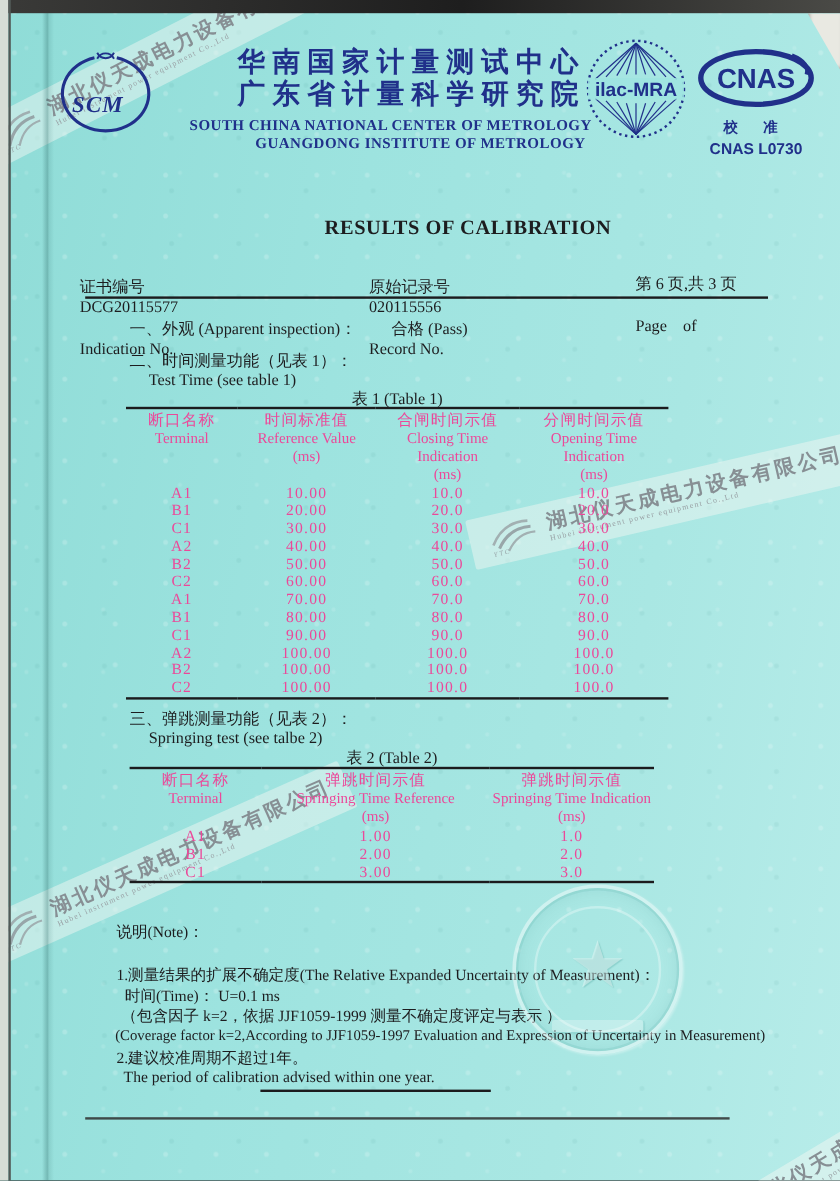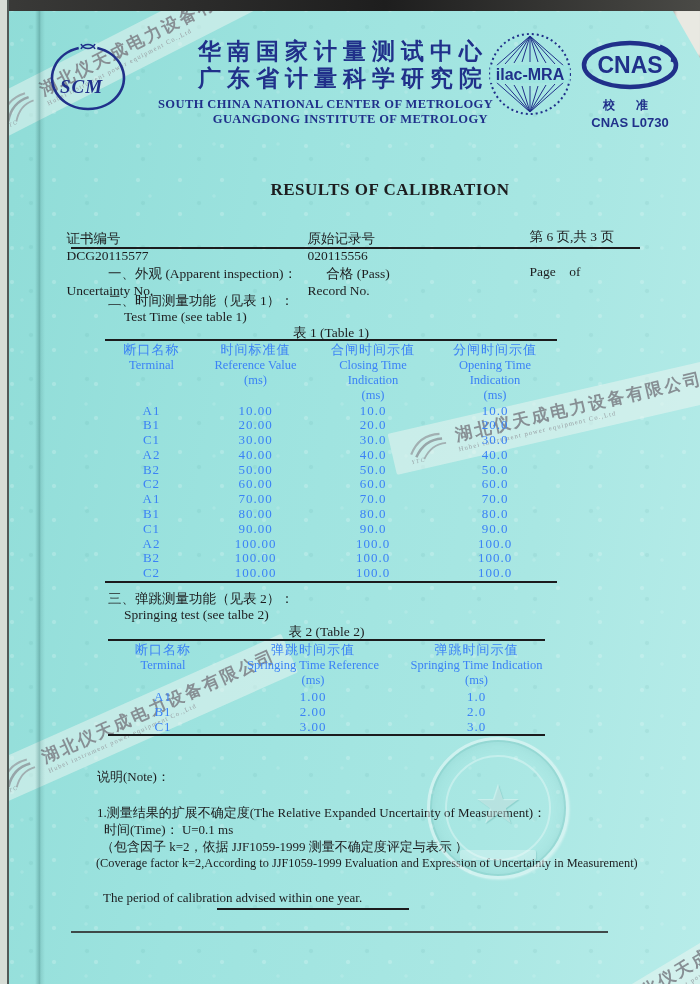--- a/index.html
+++ b/index.html
@@ -46,21 +46,21 @@
   .title-cn{left:0;top:142px;width:692px;text-align:center;font-size:30px;letter-spacing:13px;color:#111;}
   .title-en{left:0;top:180px;width:700px;text-align:center;font-size:17px;font-weight:700;letter-spacing:.5px;margin-left:40px;}
   .cert-line{font-size:13.5px;line-height:17.5px;white-space:pre;}
   .rule{background:#1b1b1d;}
   
   .sec{font-size:13.5px;white-space:nowrap;}
   .caption{font-size:13.5px;text-align:center;}
   
   .dtable{border-collapse:collapse;table-layout:fixed;
           border-top:2.5px solid #1b1b1d;border-bottom:2.5px solid #1b1b1d;
-          font-size:13px;color:#3b82f6;}
+          font-size:13px;color:#ec4899;}
   .dtable th{font-weight:400;padding:1px 0 2px;vertical-align:top;}
   .dtable .h-cn{font-size:13px;line-height:15.5px;letter-spacing:1px;}
   .dtable .h-en{font-size:12.5px;line-height:15px;}
   .dtable .h-unit{font-size:12.5px;line-height:14px;}
   .dtable td{text-align:center;padding:0;line-height:14.8px;letter-spacing:1px;}
   #table2.dtable td{line-height:15.2px;}
   th,td{text-align:center;}
   
   .note-line{font-size:13px;white-space:nowrap;}
   
@@ -173,21 +173,21 @@
     </svg>
     <div class="cnas-cap-cn navy">校 准</div>
     <div class="cnas-cap-code navy">CNAS L0730</div>
   </div>
 
   <div class="abs z title-en">RESULTS OF CALIBRATION</div>
 
   <div class="abs z cert-line" style="left:53px;top:212px">
     <span>证书编号</span>
     <span>DCG20115577</span><br>
-    <span>Uncertainty No.</span>
+    <span>Indication No.</span>
   </div>
   <div class="abs z cert-line" style="left:294px;top:212px">
     <span>原始记录号</span>
     <span>020115556</span><br>
     <span>Record No.</span>
   </div>
   <div class="abs z cert-line" style="left:516px;top:210px">
     <span>第 6 页,共 3 页</span><br>
     <span>Page    of</span>
   </div>
@@ -369,21 +369,22 @@
           <td>3.00</td>
           <td>3.0</td>
         </tr>
       </tbody>
   </table>
 
   <div class="abs z note-line" style="left:97px;top:768px">说明(Note)：</div>
   <div class="abs z note-line" style="left:97px;top:804px">1.测量结果的扩展不确定度(The Relative Expanded Uncertainty of Measurement)：</div>
   <div class="abs z note-line" style="left:104px;top:821px">时间(Time)： U=0.1 ms</div>
   <div class="abs z note-line" style="left:101px;top:838px">（包含因子 k=2，依据 JJF1059-1999 测量不确定度评定与表示 ）</div>
-  <div class="abs z note-line" style="left:96px;top:856px;font-size:12.3px">(Coverage factor k=2,According to JJF1059-1999 Evaluation and Expression of Uncertainty in Measurement)</div>
+  <div class="abs z note-line" style="left:96px;top:856px;font-size:12.3px">(Coverage factor k=2,According to JJF1059-1997 Evaluation and Expression of Uncertainty in Measurement)</div>
+  <div class="abs z note-line" style="left:97px;top:873px">2.建议校准周期不超过1年。</div>
   <div class="abs z note-line" style="left:103px;top:890px">The period of calibration advised within one year.</div>
 
   <div class="abs z rule" style="left:217px;top:908px;width:192px;height:2px"></div>
   <div class="abs z" style="left:71px;top:931px;width:537px;height:2px;background:#2e2e2e;opacity:.85"></div>
 
   <div class="abs seal">
     <div class="seal-inner"></div>
     <div class="seal-star">★</div>
     <div class="seal-bar"></div>
   </div>

